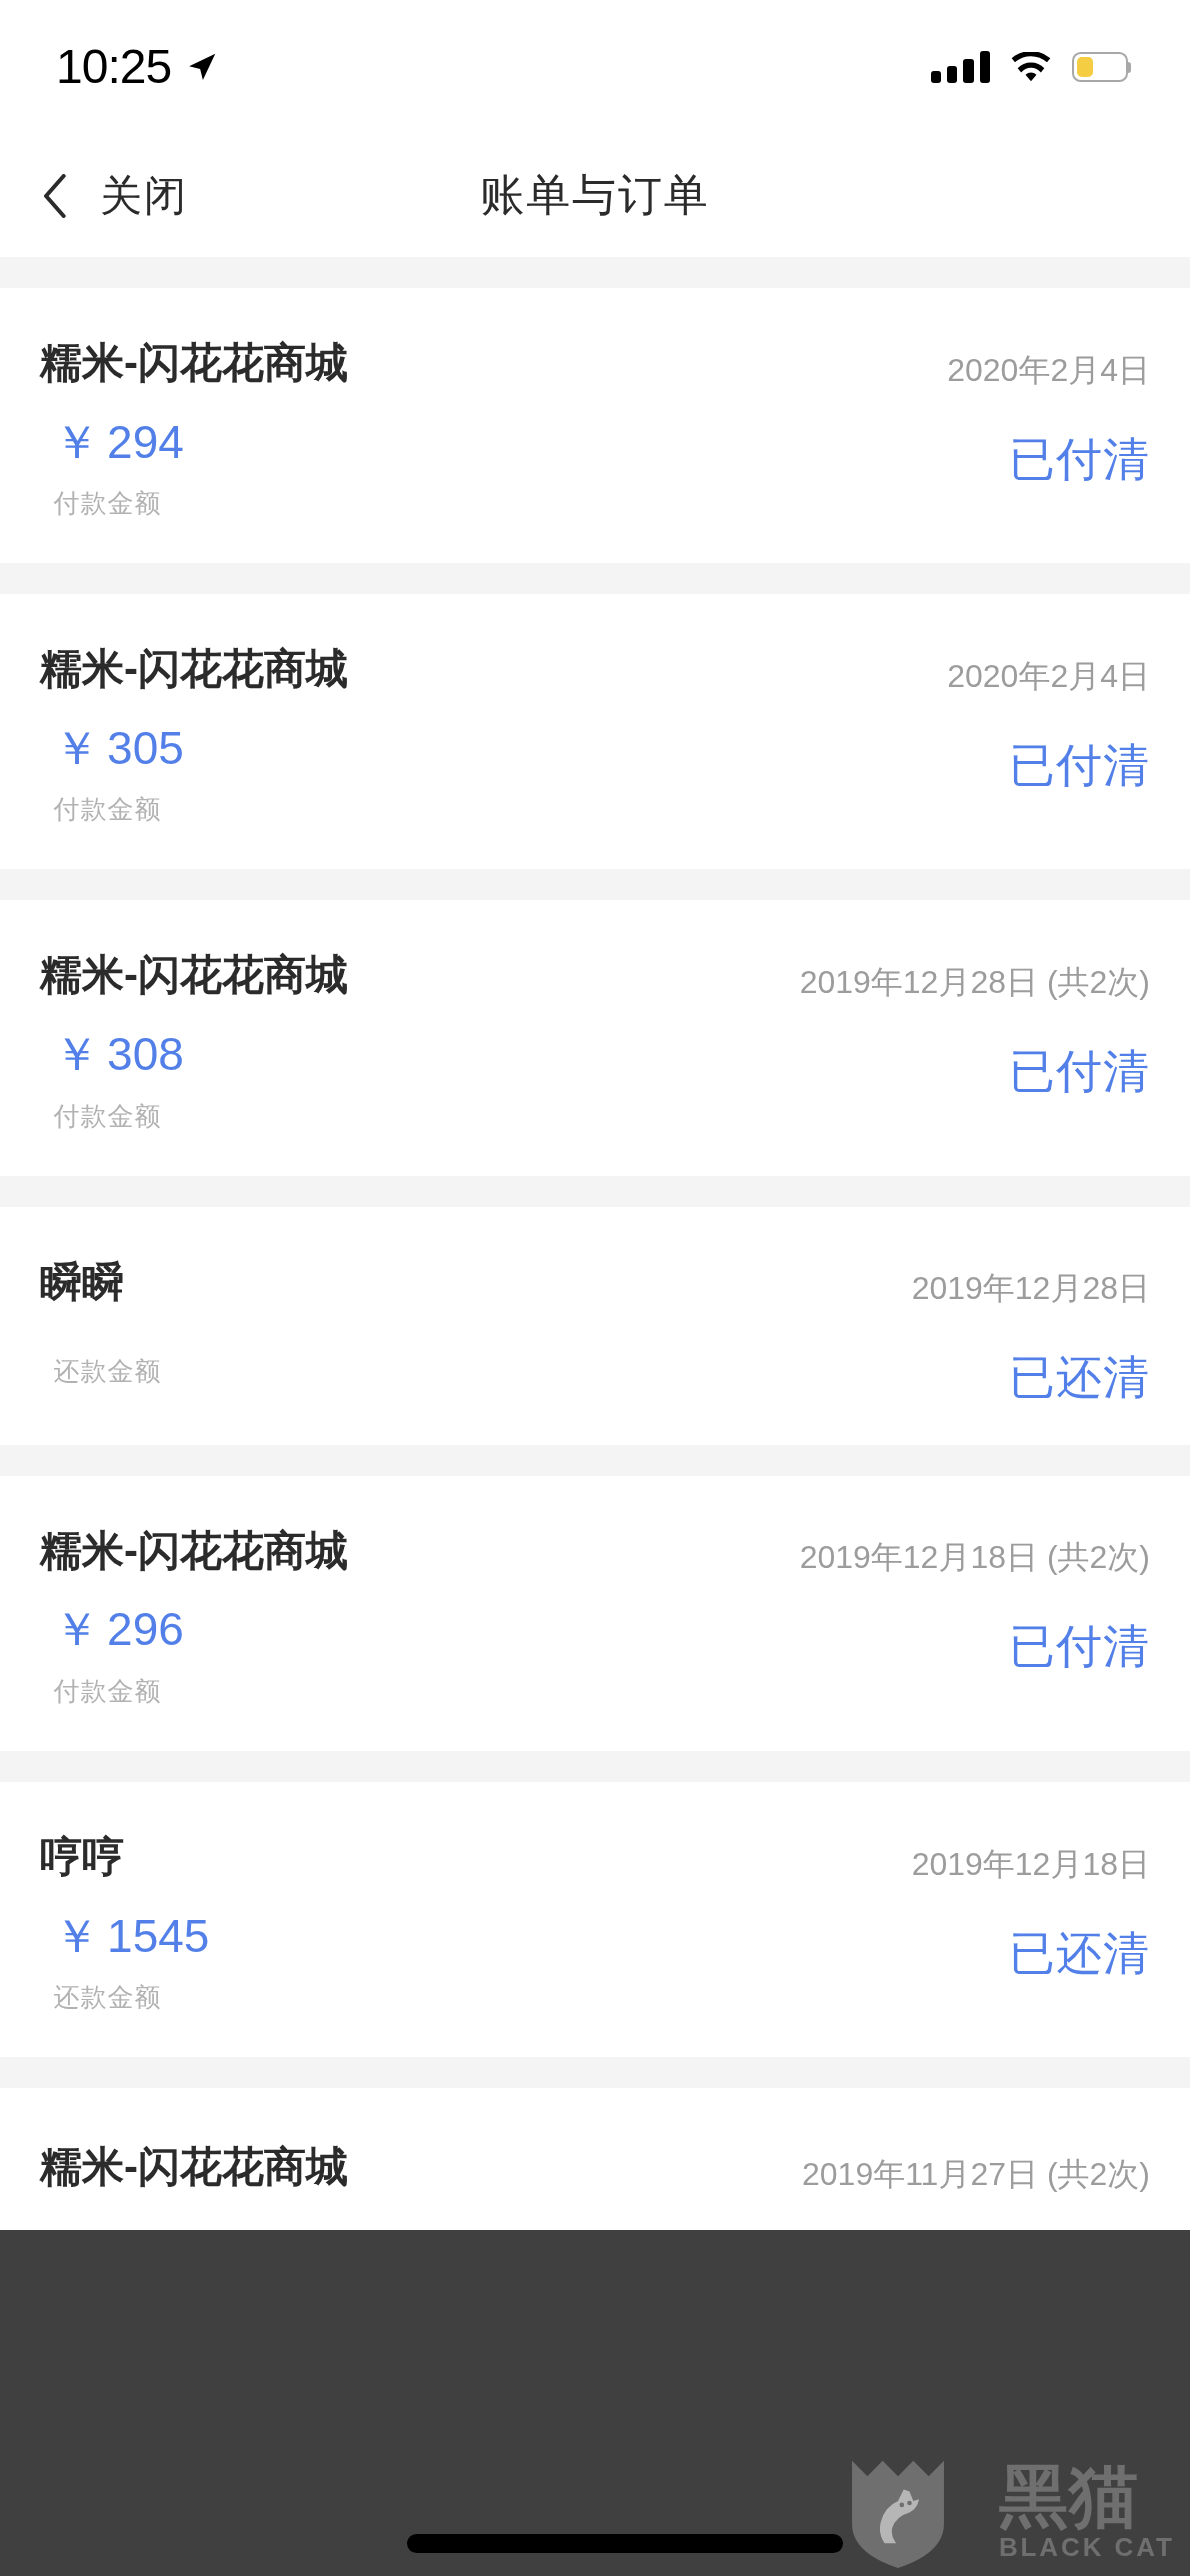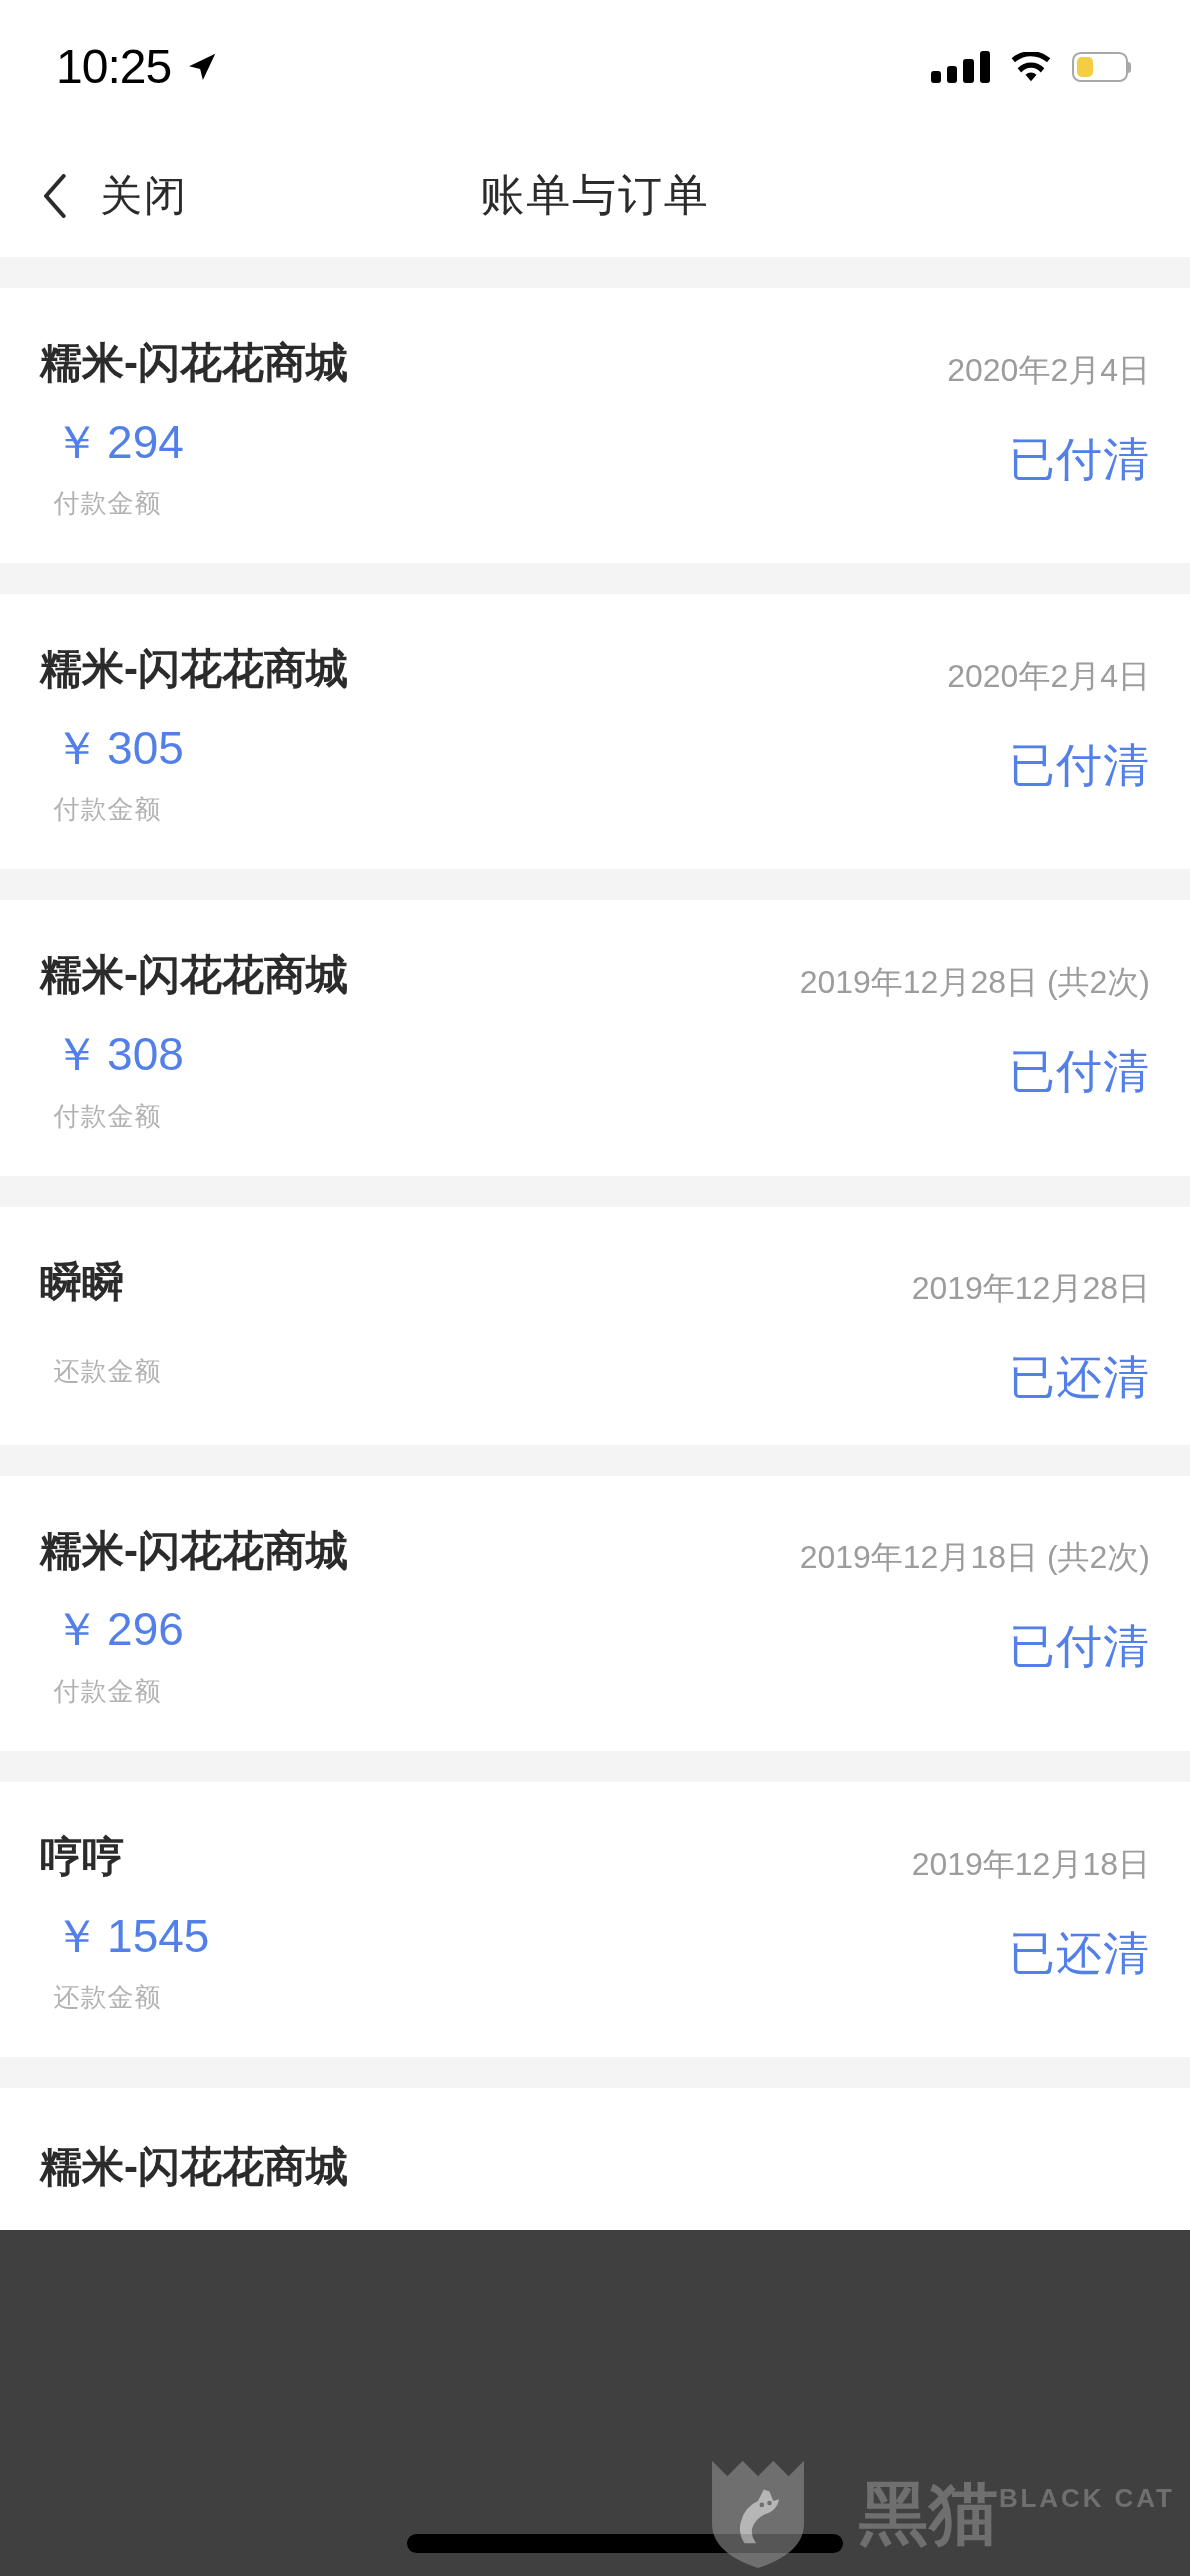--- a/index.html
+++ b/index.html
@@ -110,21 +110,21 @@
     z-index:40;
   }
 
   
   .watermark {
     position:absolute; right:15.3px; bottom:5.8px;
     display:flex; align-items:center; gap:5.8px;
     opacity:0.62; z-index:50; pointer-events:none;
   }
   .wm-shield { width:100px; height:113px; display:block; }
-  .wm-text { display:flex; flex-direction:row; align-items:flex-start;margin-left:45px; }
+  .wm-text { display:flex; flex-direction:column; align-items:flex-start;margin-left:45px; }
   .wm-cn { font-size:69px; font-weight:700; color:#8c8c8c; line-height:0.95; letter-spacing:1px; }
   .wm-en { font-size:26px; font-weight:700; color:#8c8c8c; letter-spacing:2.9px; margin-top:1.9px; }
 </style>
 </head>
 <body>
 
 <div id="screen">
 
   <div class="statusbar">
     <div class="sb-left">
@@ -258,20 +258,21 @@
         </span>
         <span class="status">已还清</span>
       </div>
     </div>
 
     <div class="gap"></div>
 
     <div class="card partial">
       <div class="card-row-top">
         <span class="merchant">糯米-闪花花商城</span>
+        <span class="date">2019年11月27日 (共2次)</span>
       </div>
     </div>
 
   </div>
 
   <div class="redaction"></div>
 
   <div class="watermark">
     <svg class="wm-shield" viewBox="0 0 104 118">
       <path d="M4 4 L20 20 L36 4 L52 20 L68 4 L84 20 L100 4 L100 70 Q100 100 52 116 Q4 100 4 70 Z" fill="#8c8c8c"></path>

